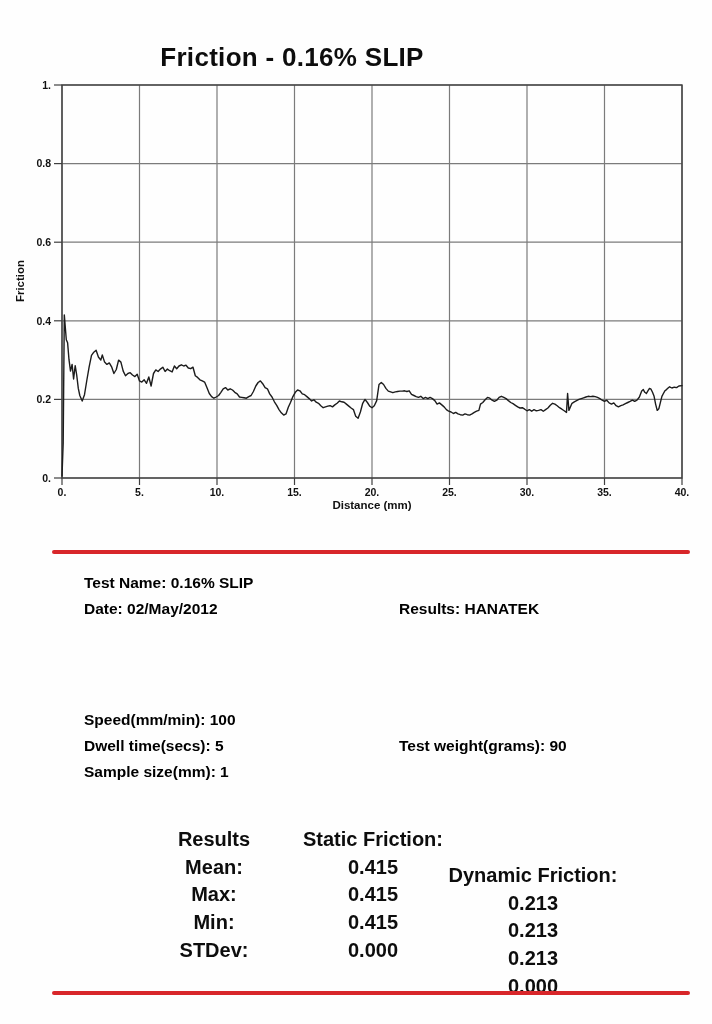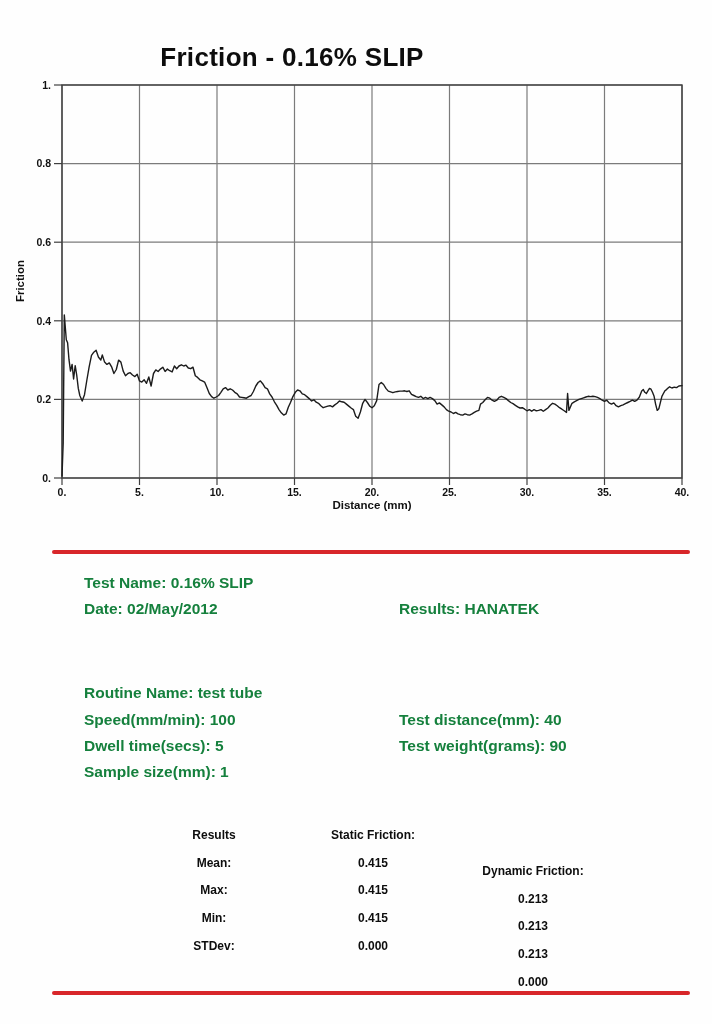--- a/index.html
+++ b/index.html
@@ -5,24 +5,24 @@
   html,body{margin:0;padding:0;background:#ffffff;}
   .page{position:relative;width:712px;height:1024px;background:#fefefe;overflow:hidden;
         font-family:"Liberation Sans",sans-serif;color:#111;}
   .title{position:absolute;top:42px;left:0;width:584px;margin:0;text-align:center;
          font-size:26px;font-weight:bold;letter-spacing:.3px;color:#0d0d0d;}
   #chart{position:absolute;top:75px;left:0;}
   .tick{font-family:"Liberation Sans",sans-serif;font-size:10.5px;font-weight:bold;fill:#111;}
   .axtitle{font-family:"Liberation Sans",sans-serif;font-size:11.5px;font-weight:bold;fill:#111;}
   .redline{position:absolute;left:52px;width:638px;height:4px;border-radius:2px;}
   .r1{top:550px;} .r2{top:991px;}
-  .tline{position:absolute;font-size:15.5px;font-weight:bold;white-space:nowrap;color:#15803d;}
+  .tline{position:absolute;font-size:15.5px;font-weight:bold;white-space:nowrap;color:#000000;}
   .c1{left:84px;} .c2{left:399px;}
   .rrow{position:absolute;left:0;width:712px;height:24px;}
-  .rcell{position:absolute;font-size:12px;font-weight:bold;text-align:center;color:#0d0d0d;}
+  .rcell{position:absolute;font-size:20px;font-weight:bold;text-align:center;color:#0d0d0d;}
   .rc1{left:144px;width:140px;} .rc2{left:292px;width:162px;} .rc3{left:438px;width:190px;margin-top:36px;}
 </style>
 </head>
 <body>
 
 <div class="page">
 
   <h1 class="title">Friction - 0.16% SLIP</h1>
 
   <svg id="chart" width="712" height="450" viewBox="0 0 712 450">
@@ -84,23 +84,21 @@
     <text class="axtitle" x="372" y="434" text-anchor="middle">Distance (mm)</text>
     <text class="axtitle" transform="translate(24 206) rotate(-90)" text-anchor="middle">Friction</text>
   </svg>
 
   <div class="redline r1" style="background: rgb(216, 38, 42);"></div>
 
   <div class="tline c1" style="top:574px">Test Name: 0.16% SLIP</div>
   <div class="tline c1" style="top:600px">Date: 02/May/2012</div>
   <div class="tline c2" style="top:600px">Results: HANATEK</div>
 
-  <div class="tline c1" style="top:684px">Routine Name: test tube</div>
   <div class="tline c1" style="top:711px">Speed(mm/min): 100</div>
-  <div class="tline c2" style="top:711px">Test distance(mm): 40</div>
   <div class="tline c1" style="top:737px">Dwell time(secs): 5</div>
   <div class="tline c2" style="top:737px">Test weight(grams): 90</div>
   <div class="tline c1" style="top:763px">Sample size(mm): 1</div>
 
   <div class="rrow" style="top:828px">
     <span class="rcell rc1">Results</span>
     <span class="rcell rc2">Static Friction:</span>
     <span class="rcell rc3">Dynamic Friction:</span>
   </div>
   <div class="rrow" style="top:856px">

